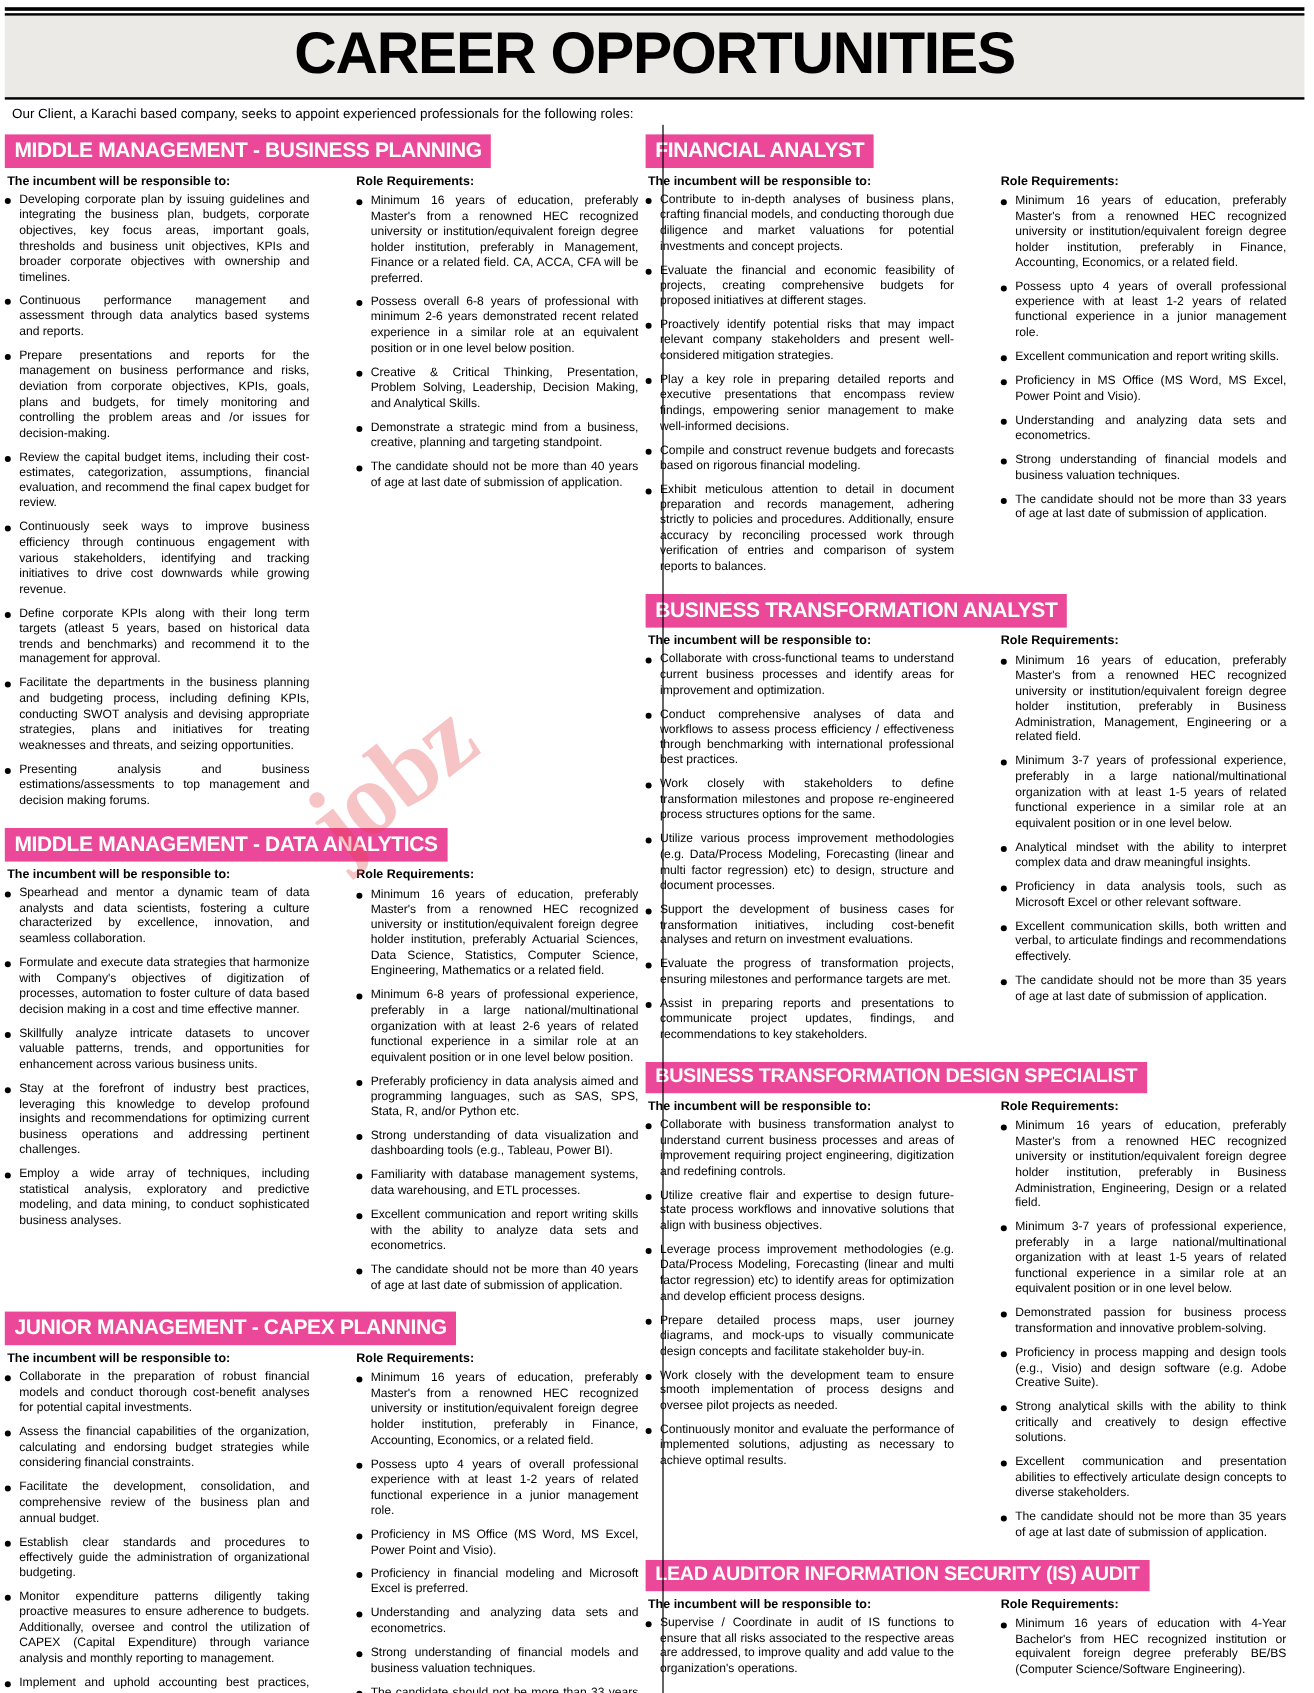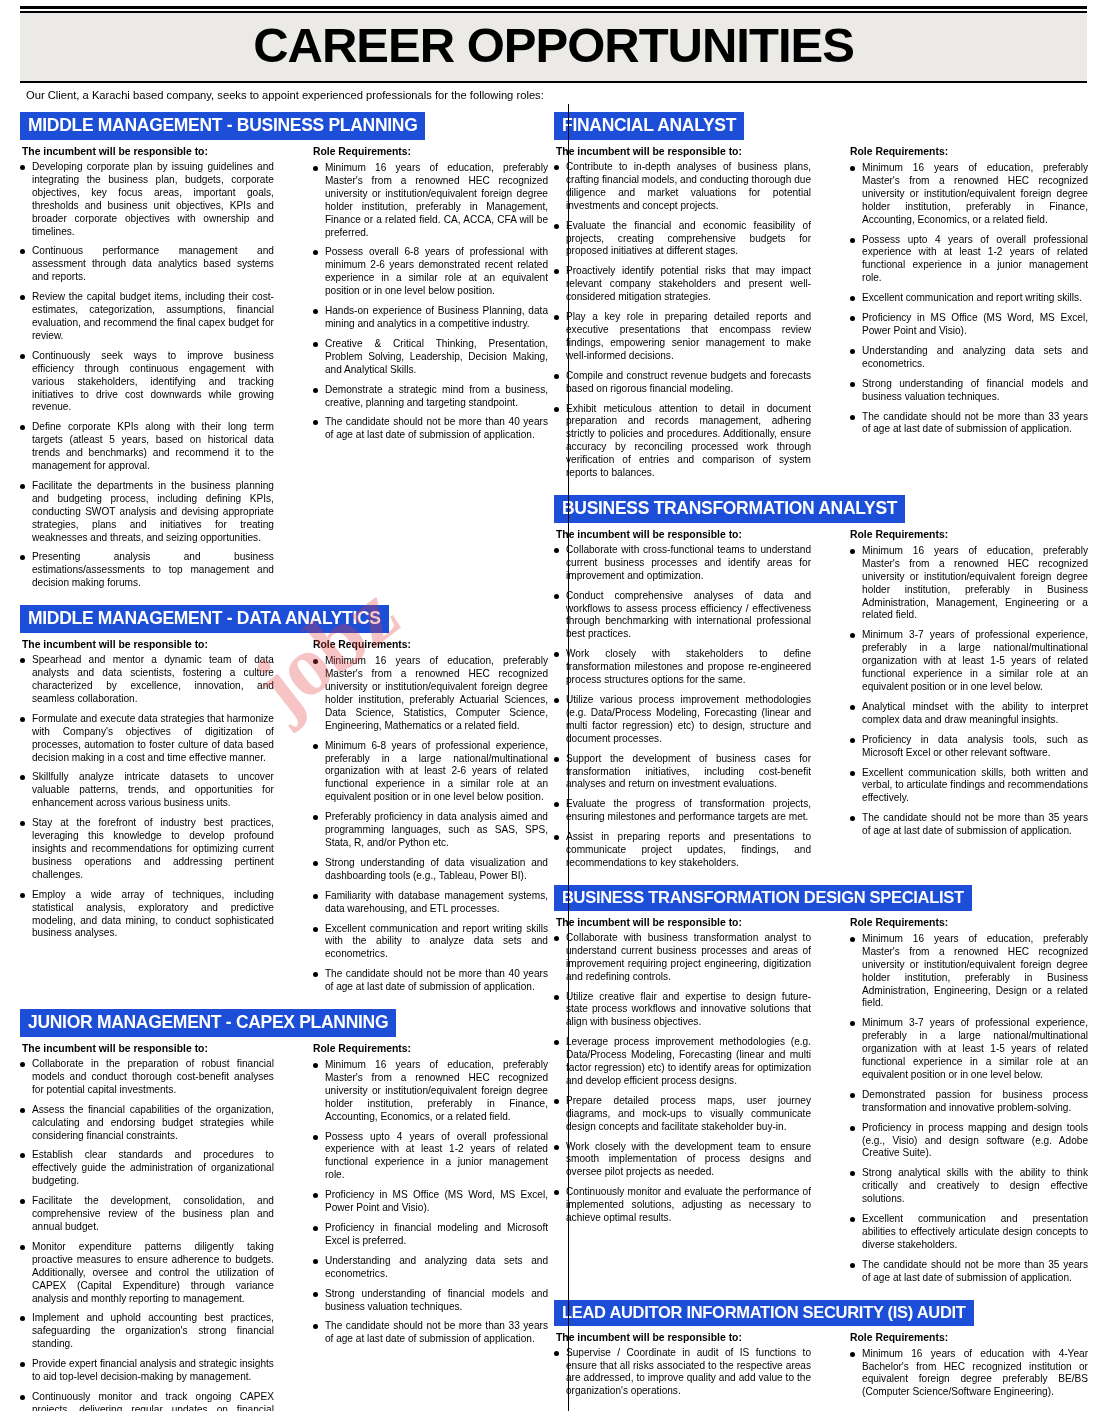--- a/index.html
+++ b/index.html
@@ -6,21 +6,21 @@
   html, body { margin:0; padding:0; }
   body {
     width:1095px; height:1411px;
     background:#ffffff;
     font-family:"Liberation Sans", sans-serif;
     color:#000;
     position:relative;
   }
   .page {
     width:1095px; height:1411px;
-    padding:6px 8px 0 20px;
+    padding:6px 8px 0 4px;
     position:relative;
     overflow:hidden;
   }
   .top-rule { height:3px; background:#000; margin:0 0 2px 0; }
   .banner {
     border-top:2px solid #000;
     border-bottom:2px solid #000;
     background:#eceae7;
     text-align:center;
     padding:4px 0 8px 0;
@@ -32,21 +32,21 @@
     letter-spacing:-1px;
     font-family:"Liberation Sans", sans-serif;
   }
   .intro {
     font-size:11.2px;
     padding:6px 2px 3px 6px;
   }
   .col { width:534px; }
   .col.left { padding-right:6px; }
   .sect-title {
-    background:#1d4ed8;
+    background:#ec4899;
     color:#fff;
     font-weight:bold;
     font-size:17.5px;
     letter-spacing:-0.3px;
     padding:3px 8px 4px 8px;
     display:inline-block;
     margin:8px 0 6px 0;
   }
   .sect-title.small { font-size:16.5px; }
   .resp-lead {
@@ -122,33 +122,33 @@
     <div class="col left">
 
       <div>
         <div class="sect-title">MIDDLE MANAGEMENT - BUSINESS PLANNING</div>
         <div class="two">
           <div class="resp">
             <div class="resp-lead">The incumbent will be responsible to:</div>
             <ul class="bul">
               <li>Developing corporate plan by issuing guidelines and integrating the business plan, budgets, corporate objectives, key focus areas, important goals, thresholds and business unit objectives, KPIs and broader corporate objectives with ownership and timelines.</li>
               <li>Continuous performance management and assessment through data analytics based systems and reports.</li>
+              <li>Prepare presentations and reports for the management on business performance and risks, deviation from corporate objectives, KPIs, goals, plans and budgets, for timely monitoring and controlling the problem areas and /or issues for decision-making.</li>
               <li>Review the capital budget items, including their cost-estimates, categorization, assumptions, financial evaluation, and recommend the final capex budget for review.</li>
               <li>Continuously seek ways to improve business efficiency through continuous engagement with various stakeholders, identifying and tracking initiatives to drive cost downwards while growing revenue.</li>
               <li>Define corporate KPIs along with their long term targets (atleast 5 years, based on historical data trends and benchmarks) and recommend it to the management for approval.</li>
               <li>Facilitate the departments in the business planning and budgeting process, including defining KPIs, conducting SWOT analysis and devising appropriate strategies, plans and initiatives for treating weaknesses and threats, and seizing opportunities.</li>
               <li>Presenting analysis and business estimations/assessments to top management and decision making forums.</li>
             </ul>
           </div>
           <div class="req">
             <div class="req-head">Role Requirements:</div>
             <ul class="bul">
               <li>Minimum 16 years of education, preferably Master's from a renowned HEC recognized university or institution/equivalent foreign degree holder institution, preferably in Management, Finance or a related field. CA, ACCA, CFA will be preferred.</li>
               <li>Possess overall 6-8 years of professional with minimum 2-6 years demonstrated recent related experience in a similar role at an equivalent position or in one level below position.</li>
-              <li>Hands-on experience of Business Planning, data mining and analytics in a competitive industry.</li>
               <li>Creative &amp; Critical Thinking, Presentation, Problem Solving, Leadership, Decision Making, and Analytical Skills.</li>
               <li>Demonstrate a strategic mind from a business, creative, planning and targeting standpoint.</li>
               <li>The candidate should not be more than 40 years of age at last date of submission of application.</li>
             </ul>
           </div>
         </div>
       </div>
 
       <div>
         <div class="sect-title">MIDDLE MANAGEMENT - DATA ANALYTICS</div>
@@ -179,22 +179,22 @@
       </div>
 
       <div>
         <div class="sect-title">JUNIOR MANAGEMENT - CAPEX PLANNING</div>
         <div class="two">
           <div class="resp">
             <div class="resp-lead">The incumbent will be responsible to:</div>
             <ul class="bul">
               <li>Collaborate in the preparation of robust financial models and conduct thorough cost-benefit analyses for potential capital investments.</li>
               <li>Assess the financial capabilities of the organization, calculating and endorsing budget strategies while considering financial constraints.</li>
+              <li>Facilitate the development, consolidation, and comprehensive review of the business plan and annual budget.</li>
               <li>Establish clear standards and procedures to effectively guide the administration of organizational budgeting.</li>
-              <li>Facilitate the development, consolidation, and comprehensive review of the business plan and annual budget.</li>
               <li>Monitor expenditure patterns diligently taking proactive measures to ensure adherence to budgets. Additionally, oversee and control the utilization of CAPEX (Capital Expenditure) through variance analysis and monthly reporting to management.</li>
               <li>Implement and uphold accounting best practices, safeguarding the organization's strong financial standing.</li>
               <li>Provide expert financial analysis and strategic insights to aid top-level decision-making by management.</li>
               <li>Continuously monitor and track ongoing CAPEX projects, delivering regular updates on financial performance and variances in comparison to budgeted amounts.</li>
 
             </ul>
           </div>
           <div class="req">
             <div class="req-head">Role Requirements:</div>
             <ul class="bul">

